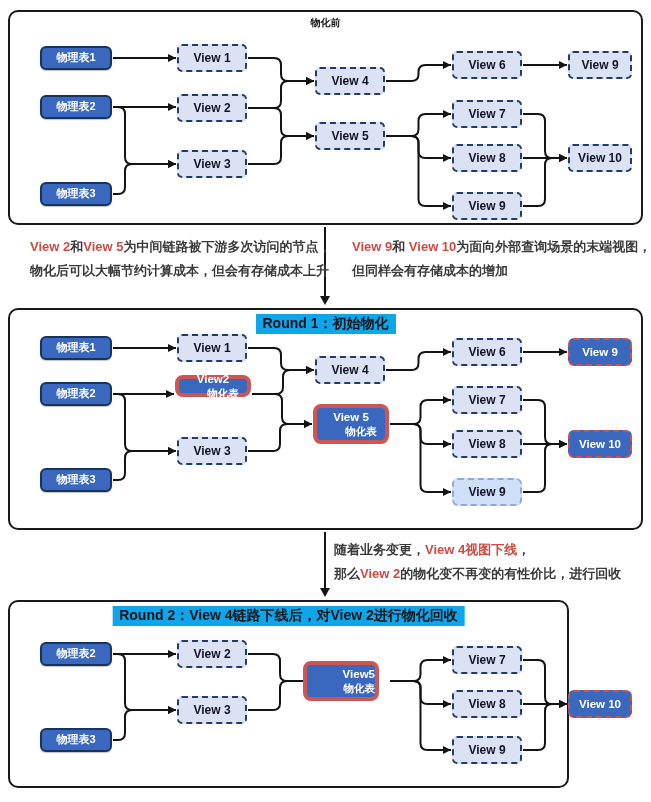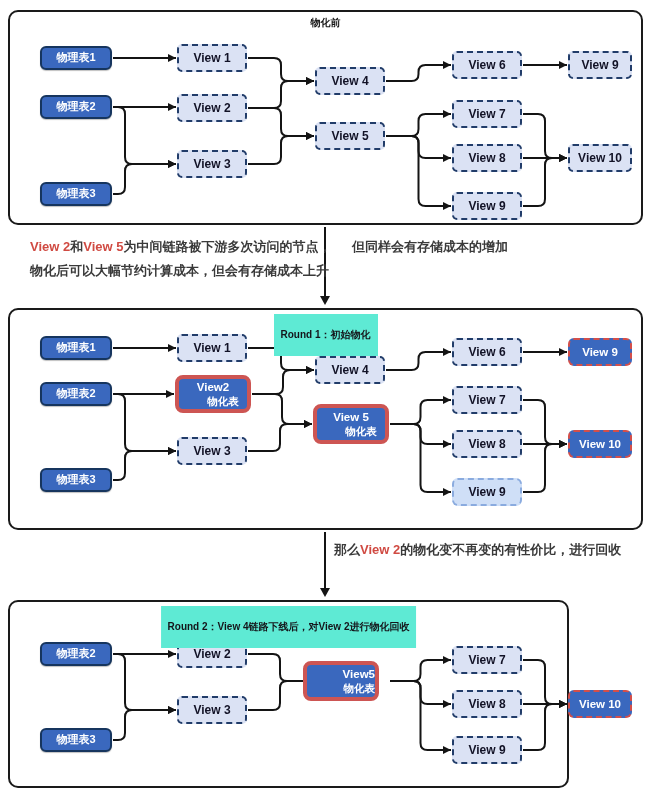--- a/index.html
+++ b/index.html
@@ -1,21 +1,21 @@
 <!DOCTYPE html>
 <html><head>
 <meta charset="utf-8">
 <style>
   html,body{margin:0;padding:0;background:#ffffff;}
   body{font-family:"Liberation Sans","DejaVu Sans",sans-serif;}
   .page{position:relative;width:651px;height:802px;background:#ffffff;overflow:hidden;}
 
   .panel{position:absolute;border:2.5px solid #1a1a1a;border-radius:10px;background:#ffffff;box-sizing:border-box;}
   .panel-title{position:absolute;top:4px;left:50%;transform:translateX(-50%);font-size:10px;font-weight:bold;color:#141414;white-space:nowrap;z-index:3;}
-  .panel-title.hl{background:#5eead4;padding:14px 7px;font-size:10px;color:#15151a;}
+  .panel-title.hl{background:#0ea5e9;padding:1px 7px;font-size:14px;color:#15151a;}
 
   .edges{position:absolute;left:0;top:0;z-index:1;}
 
   .node{position:absolute;box-sizing:border-box;display:flex;flex-direction:column;align-items:center;justify-content:center;z-index:2;text-align:center;border-radius:5px;}
   .node .lbl{font-weight:bold;line-height:1.25;}
   .node .sub{font-weight:bold;line-height:1.25;font-size:10.5px;padding-left:20px;}
   .node-phys{background:#3a68be;border:2px solid #16355e;color:#ffffff;border-radius:6px;font-size:11px;box-shadow:0 1px 1px rgba(0,0,0,.25);}
   .node-dashed{background:#dbe2f4;border:2px dashed #213c69;color:#121226;font-size:12px;}
   .node-mat{background:#3a68be;border:4px solid #cd5553;color:#ffffff;border-radius:8px;font-size:11.5px;}
   .node-reddash{background:#3a68be;border:2.5px dashed #d44f4a;color:#ffffff;border-radius:6px;font-size:11.5px;}
@@ -132,21 +132,21 @@
       </div>
       <div class="node node-phys" style="left: 30px; top: 72px; width: 72px; height: 24px;">
         <div class="lbl">物理表2</div>
       </div>
       <div class="node node-phys" style="left: 30px; top: 158px; width: 72px; height: 24px;">
         <div class="lbl">物理表3</div>
       </div>
       <div class="node node-dashed" style="left: 167px; top: 24px; width: 70px; height: 28px;">
         <div class="lbl">View 1</div>
       </div>
-      <div class="node node-mat" style="left: 165px; top: 65px; width: 76px; height: 38px;">
+      <div class="node node-mat" style="left: 165px; top: 65px; width: 76px; height: 22px;">
         <div class="lbl">View2</div>
         <div class="sub">物化表</div>
       </div>
       <div class="node node-dashed" style="left: 167px; top: 127px; width: 70px; height: 28px;">
         <div class="lbl">View 3</div>
       </div>
       <div class="node node-dashed" style="left: 305px; top: 46px; width: 70px; height: 28px;">
         <div class="lbl">View 4</div>
       </div>
       <div class="node node-mat" style="left: 303px; top: 94px; width: 76px; height: 40px;">
@@ -221,22 +221,24 @@
         <div class="lbl">View 10</div>
       </div>
     </div>
     <div class="ann" style="top: 225px; height: 83px;">
       <div class="varrow" style="left: 324px; top: 2px; height: 69px;"></div>
       <div class="ann-block" style="left: 30px; top: 10px;">
         <div class="ann-line"><span class="red">View 2</span><span>和</span><span class="red">View 5</span><span>为中间链路被下游多次访问的节点，</span></div>
         <div class="ann-line"><span>物化后可以大幅节约计算成本，但会有存储成本上升</span></div>
       </div>
       <div class="ann-block" style="left: 352px; top: 10px;">
+        <div class="ann-line"><span class="red">View 9</span><span>和 </span><span class="red">View 10</span><span>为面向外部查询场景的末端视图，</span></div>
         <div class="ann-line"><span>但同样会有存储成本的增加</span></div>
       </div>
     </div>
     <div class="ann" style="top: 530px; height: 70px;">
       <div class="varrow" style="left: 324px; top: 2px; height: 56px;"></div>
       <div class="ann-block" style="left: 334px; top: 8px;">
+        <div class="ann-line"><span>随着业务变更，</span><span class="red">View 4视图下线</span><span>，</span></div>
         <div class="ann-line"><span>那么</span><span class="red">View 2</span><span>的物化变不再变的有性价比，进行回收</span></div>
       </div>
     </div>
   </div>
 
 </body></html>

